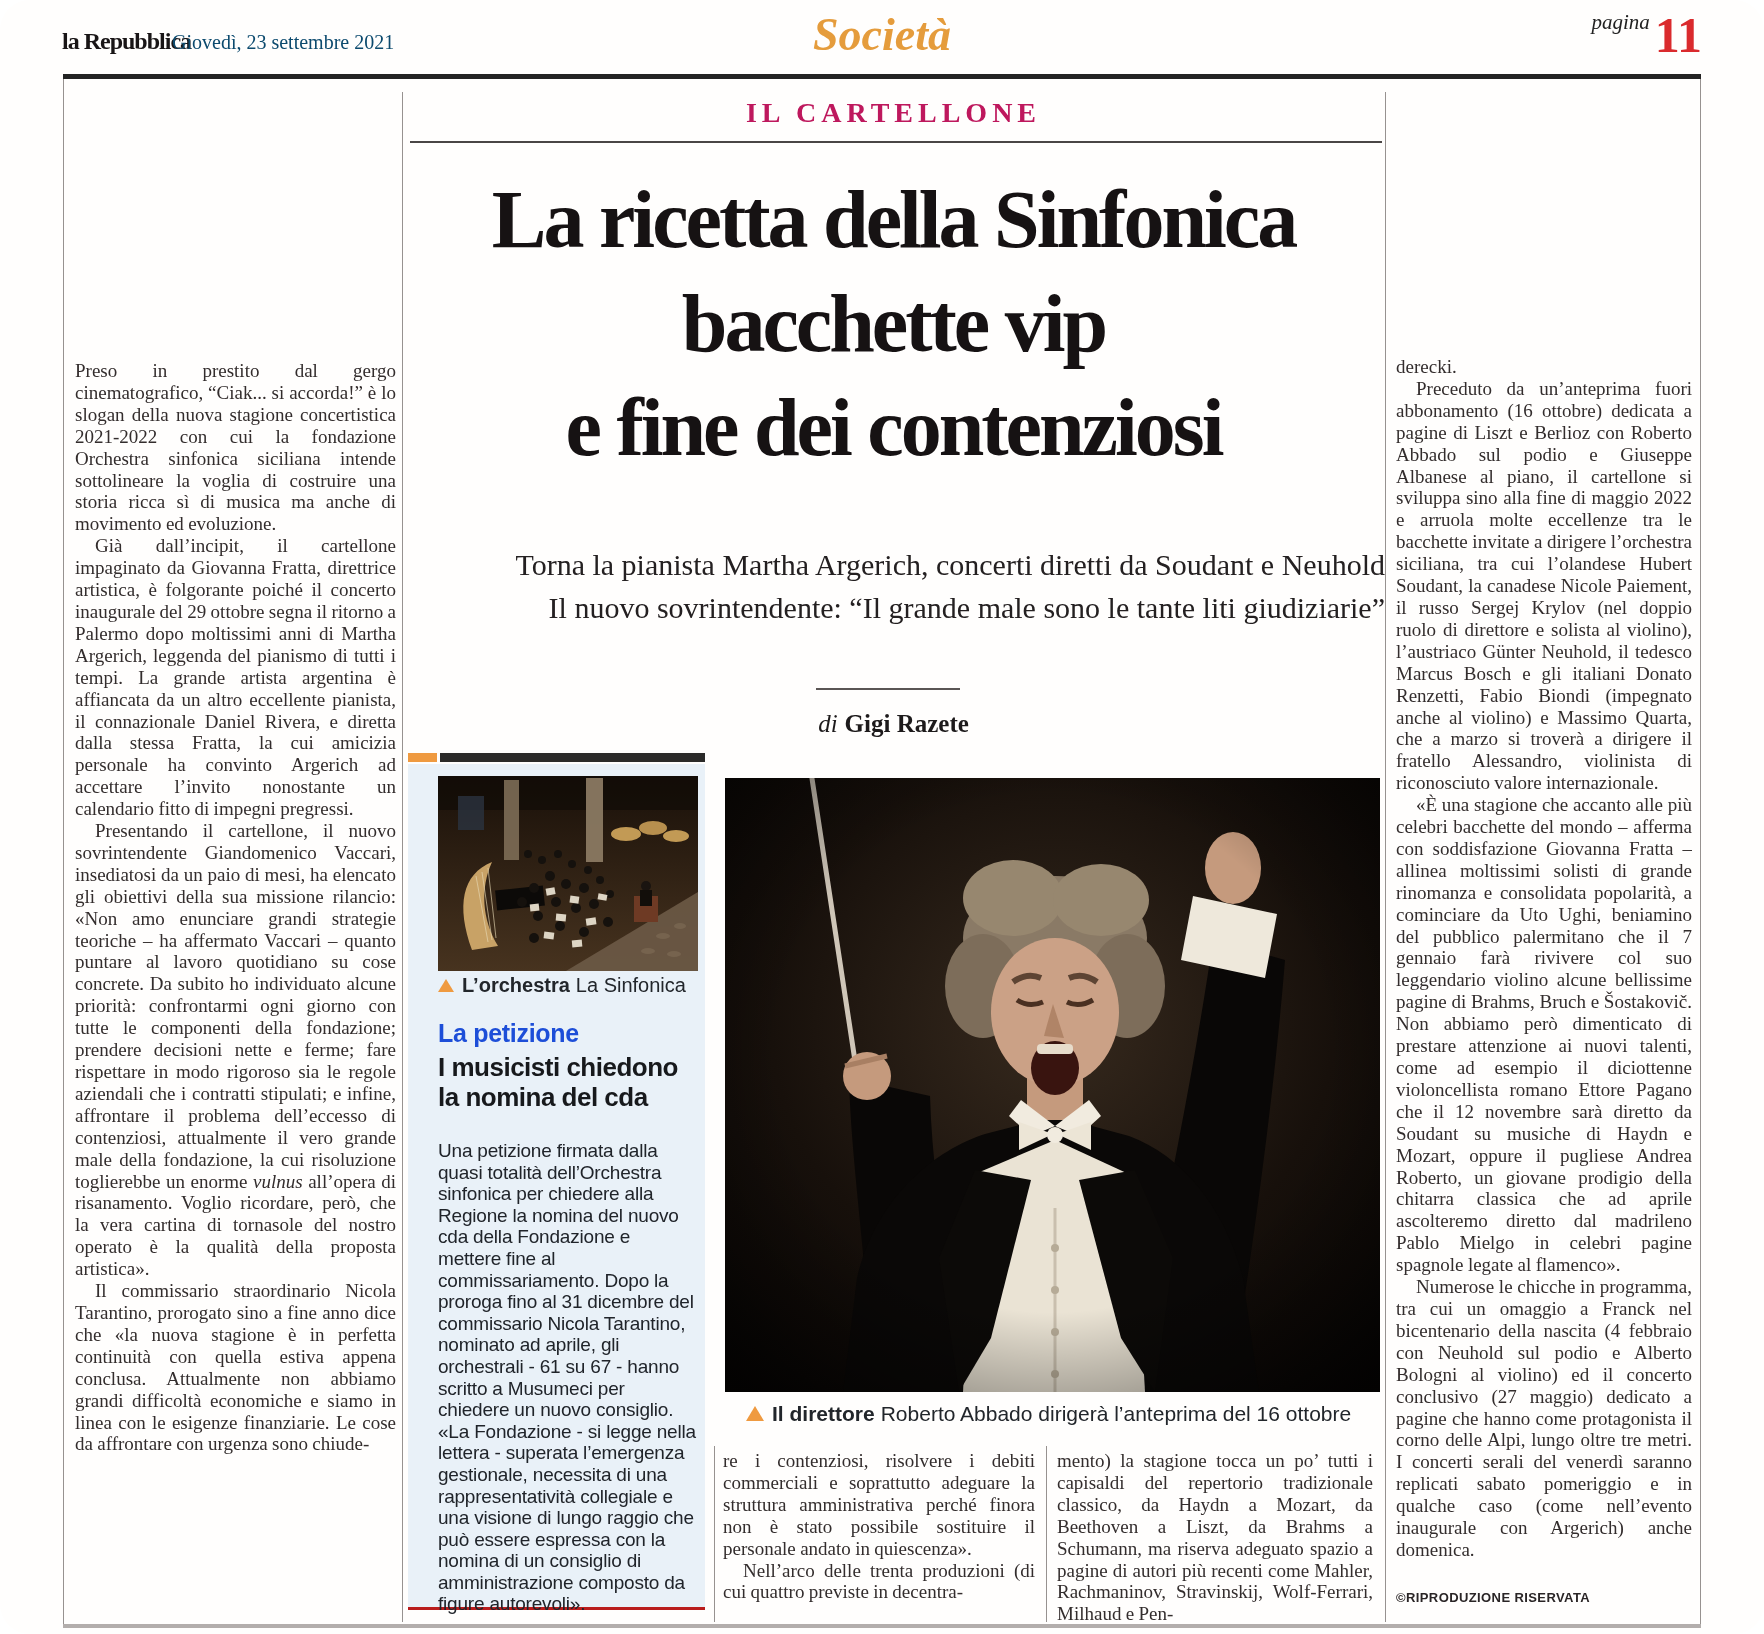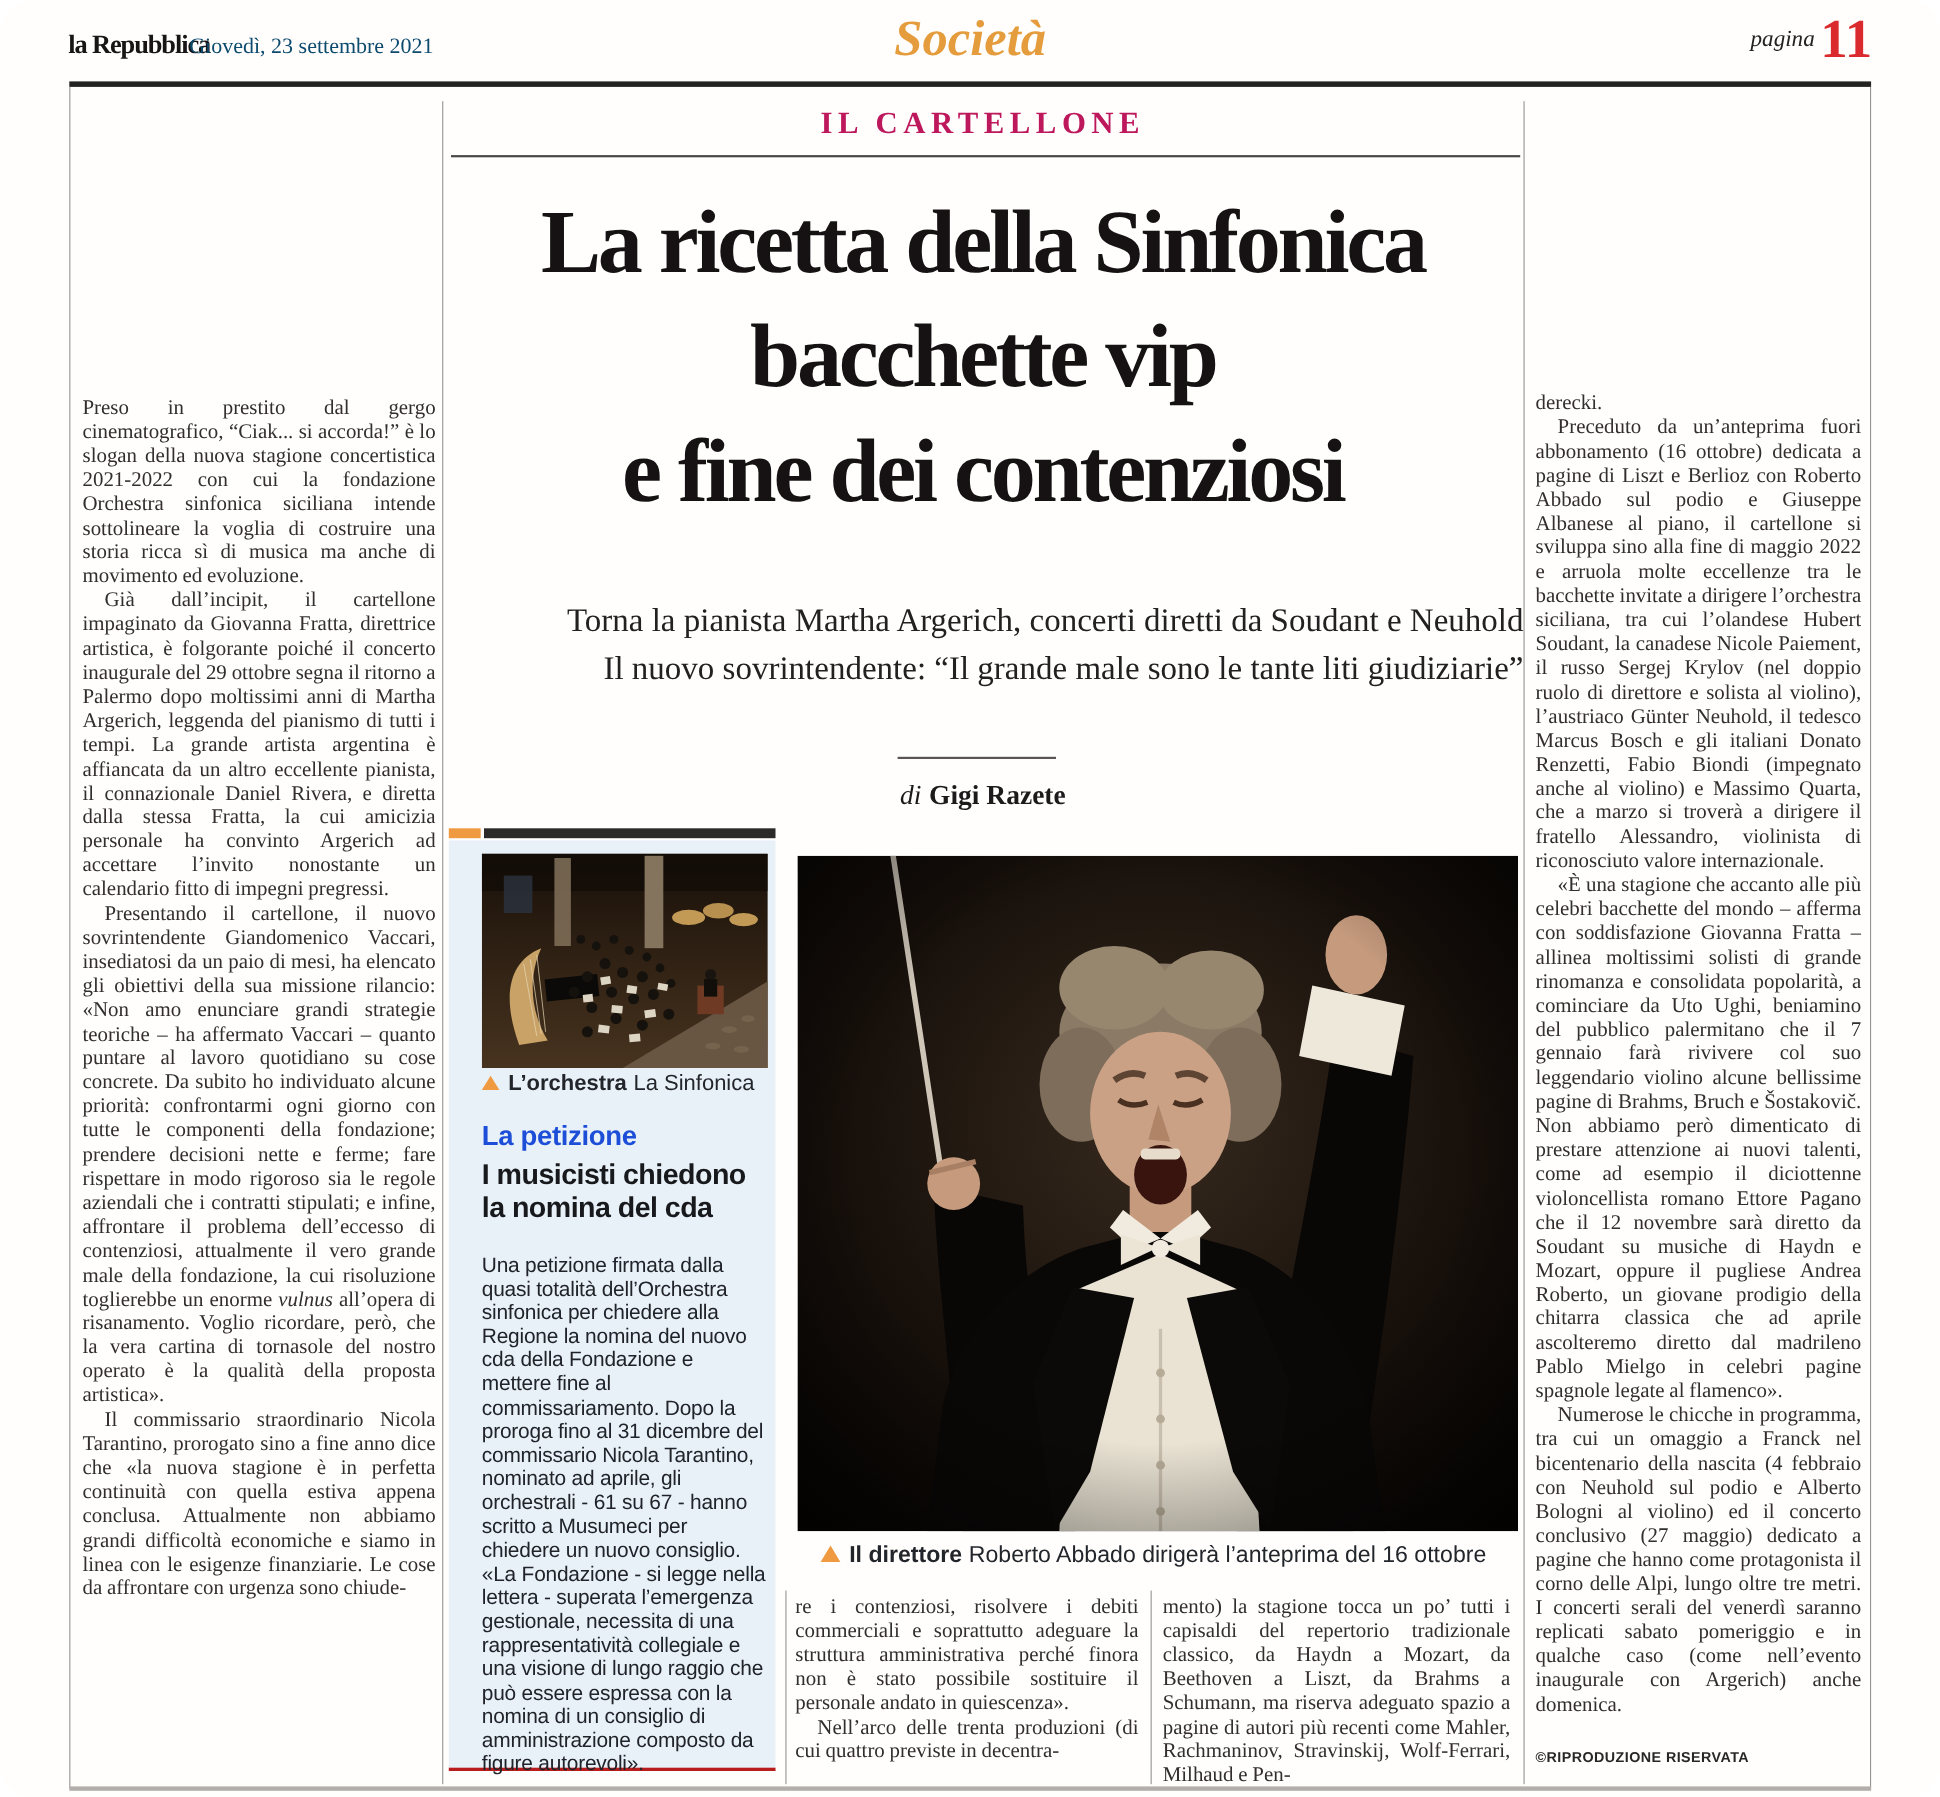--- a/index.html
+++ b/index.html
@@ -5,21 +5,21 @@
   html,body{margin:0;padding:0;background:#ffffff;}
   .page{position:relative;width:1764px;height:1634px;background:#fffefd;
         font-family:"Liberation Serif",serif;color:#2e2829;overflow:hidden;border-radius:30px;}
   .abs{position:absolute;}
 
   
   .brand{left:62px;top:28px;font-size:24px;font-weight:bold;letter-spacing:-1px;color:#191516;}
   .mdate{left:172px;top:31px;font-size:20px;color:#0c4a6e;}
   .section{left:0;width:1764px;top:8px;text-align:center;font-size:46px;font-style:italic;
            font-weight:bold;color:#e59c3c;}
-  .pgbox{right:62px;top:10px;display:flex;align-items:center;}
+  .pgbox{right:62px;top:10px;display:flex;align-items:flex-start;}
   .pgword{font-size:21px;font-style:italic;color:#222;margin-right:5px;}
   .pgno{font-size:50px;font-weight:bold;color:#da2a2d;line-height:1;font-family:"Liberation Serif",serif;}
   .header-rule{left:63px;top:74px;width:1638px;height:5px;background:#232323;}
 
   
   .vrule{width:1px;background:#979290;}
   .kicker-rule{left:410px;top:141px;width:972px;height:2px;background:#4a4645;}
   .byline-rule{left:816px;top:688px;width:144px;height:2px;background:#5a5554;}
   .bottom-rule{left:63px;top:1624px;width:1638px;height:4px;background:#b3aeac;}
 

